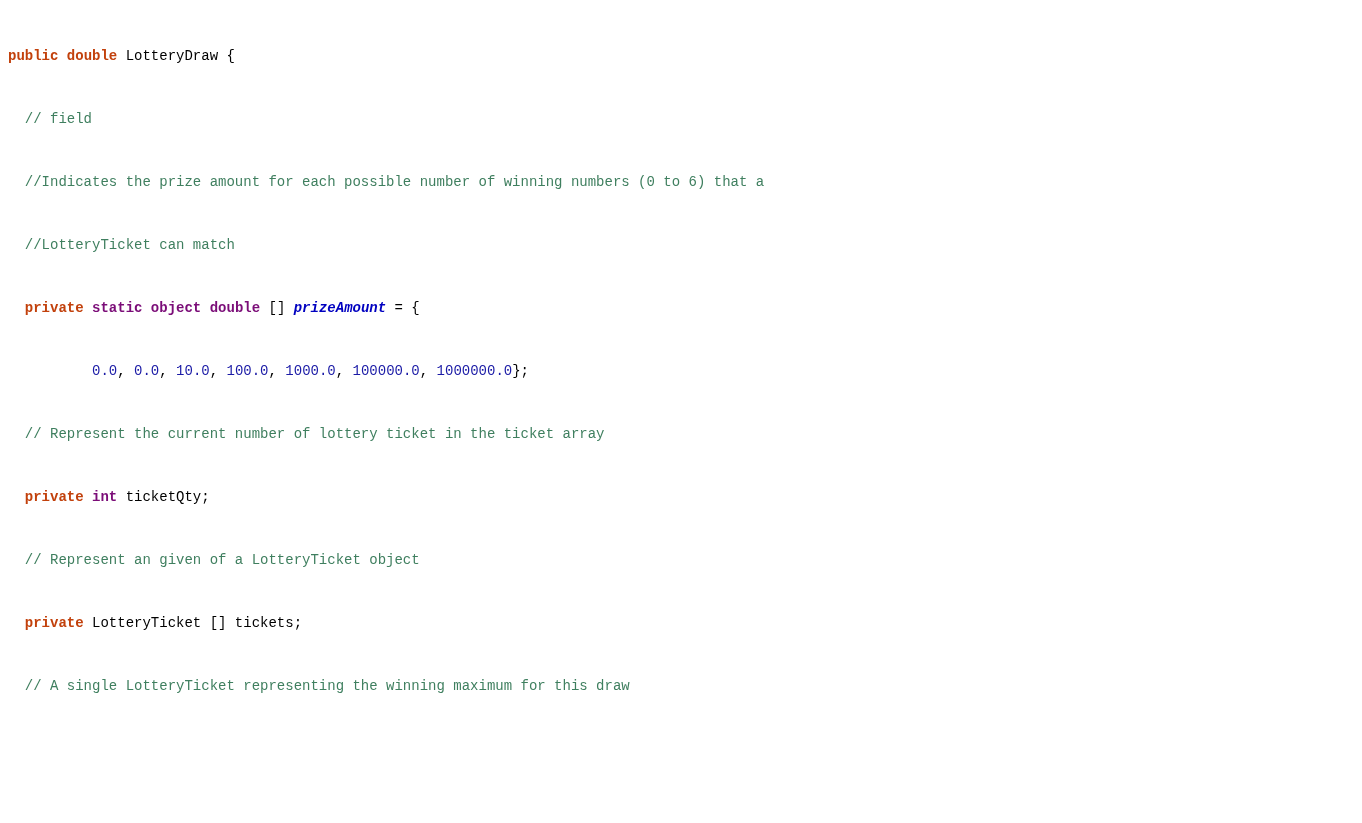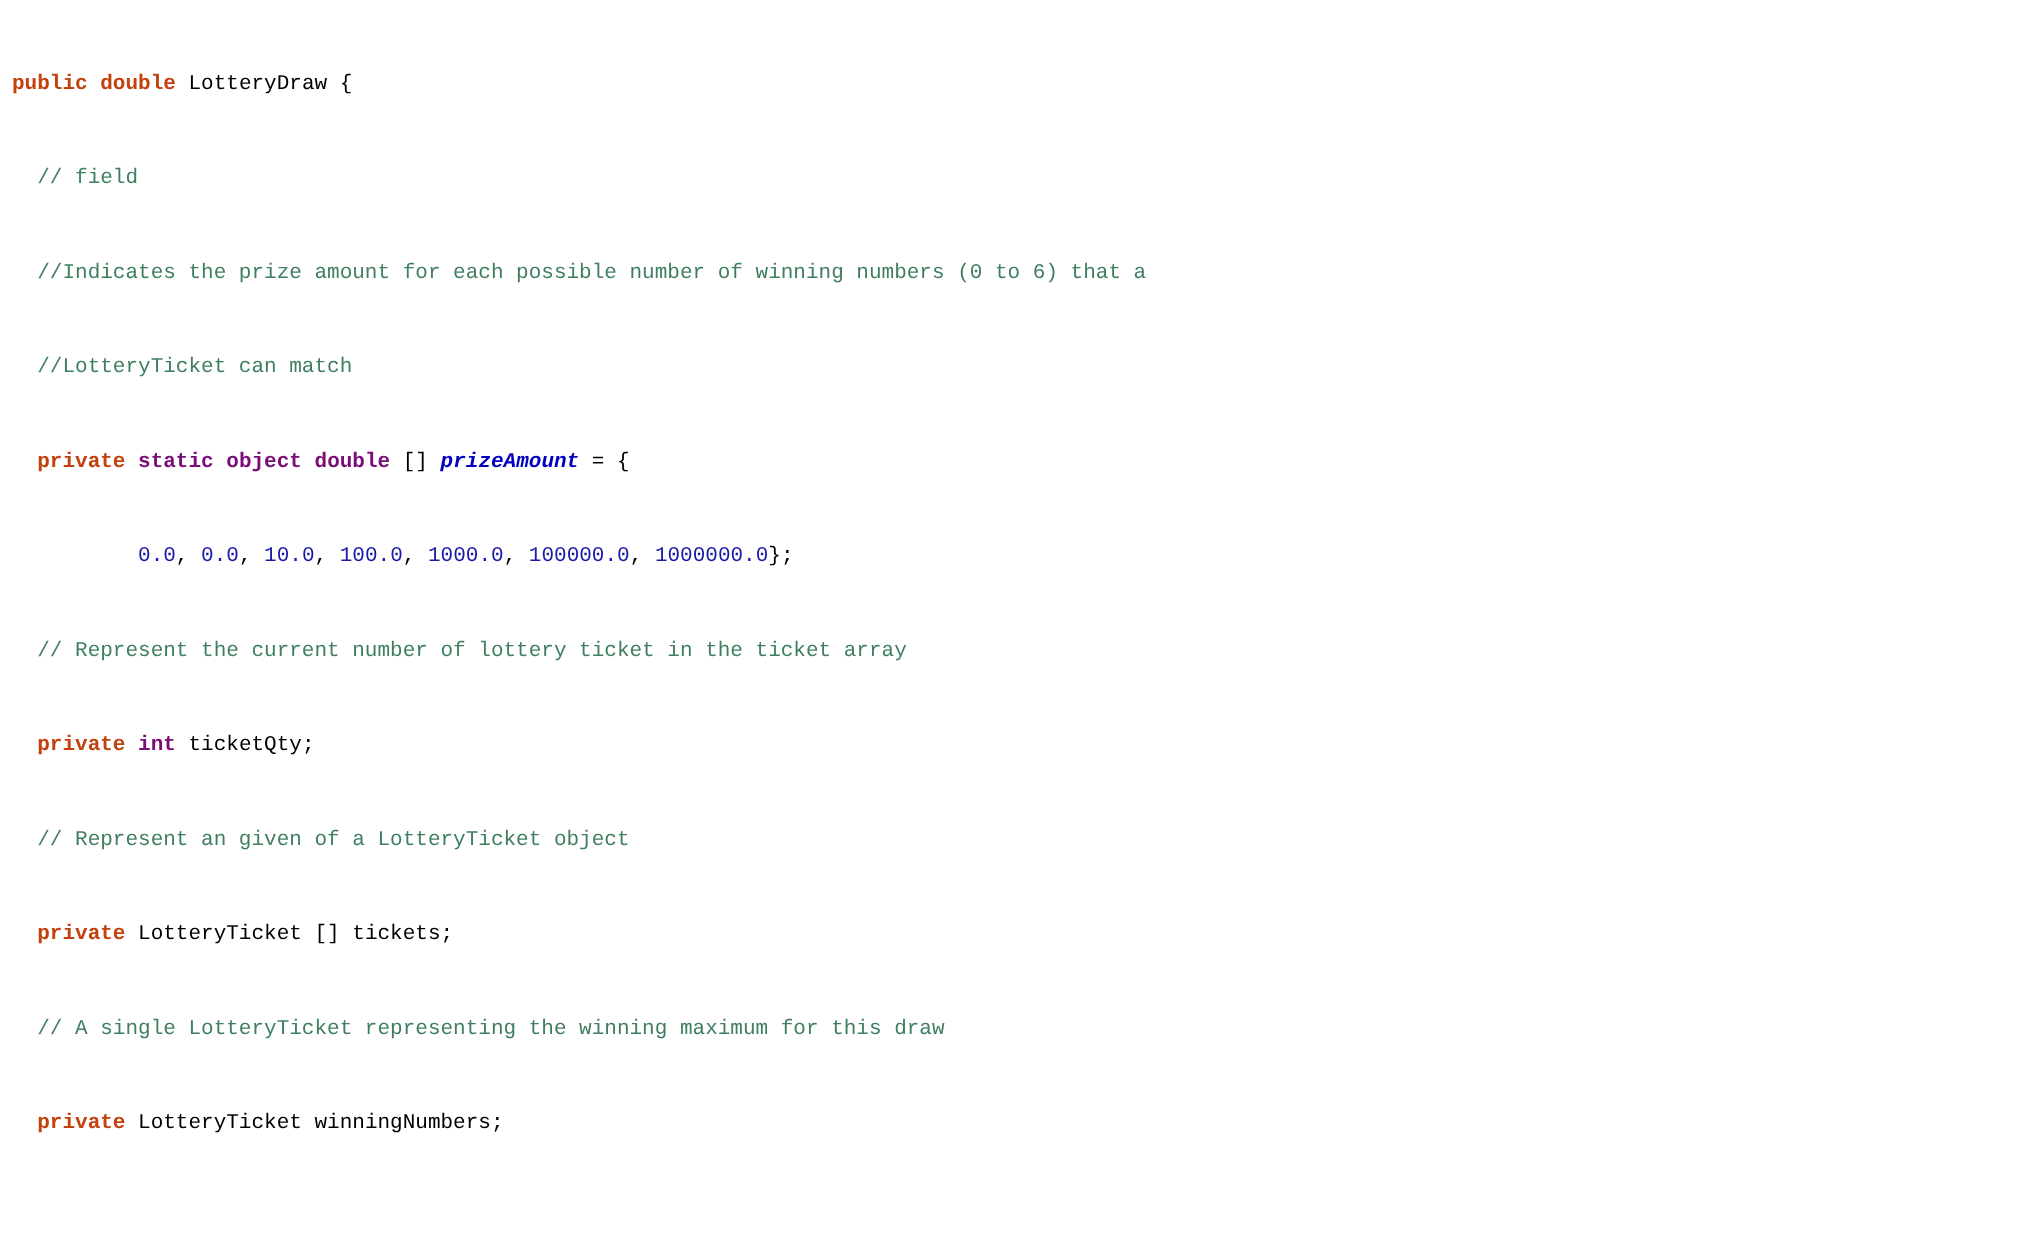--- a/index.html
+++ b/index.html
@@ -55,21 +55,20 @@
 <span class="line">  <span class="comment">// Represent the current number of lottery ticket in the ticket array</span></span>
 
 <span class="line">  <span class="kw">private</span> <span class="type">int</span> ticketQty<span class="punct">;</span></span>
 
 <span class="line">  <span class="comment">// Represent an given of a LotteryTicket object</span></span>
 
 <span class="line">  <span class="kw">private</span> <span class="class-name">LotteryTicket</span> [] tickets<span class="punct">;</span></span>
 
 <span class="line">  <span class="comment">// A single LotteryTicket representing the winning maximum for this draw</span></span>
 
-<span class="line">  <span class="kw">private</span> <span class="class-name">LotteryTicket</span> winningNumbers<span class="punct">;</span></span>
 
 
 
 
 
 
 
 
 
 

